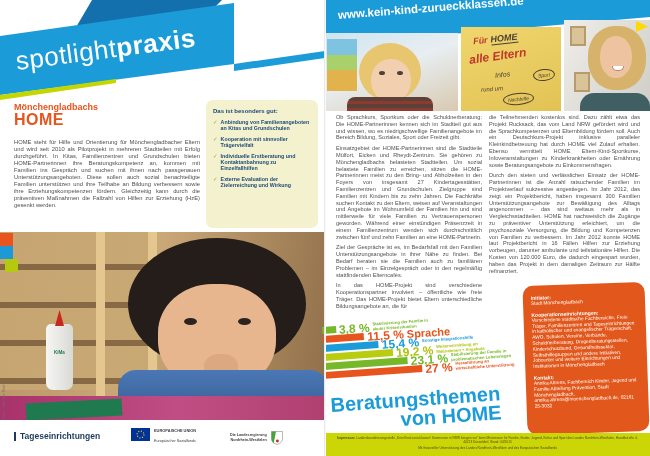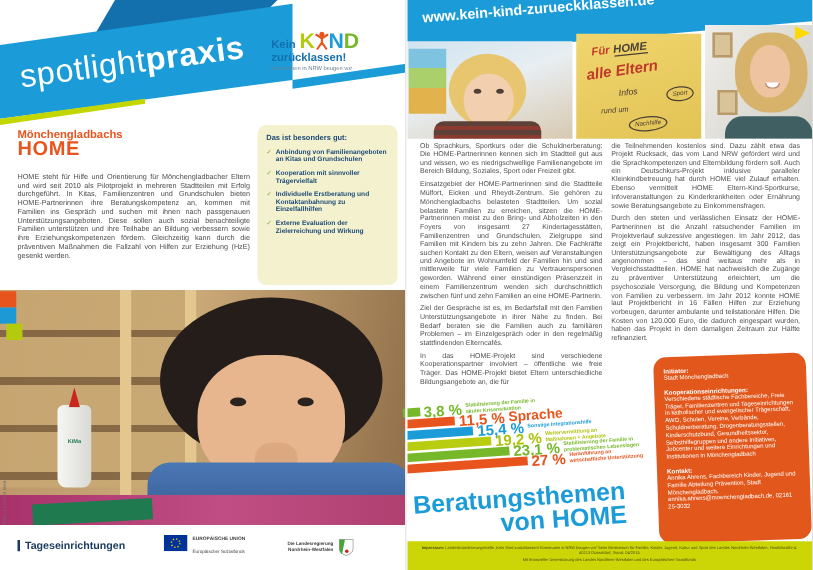--- a/index.html
+++ b/index.html
@@ -146,36 +146,20 @@
 
   <section class="page left">
     <svg class="hdr-svg" width="325" height="104">
       <polygon points="92,0 222,0 196,26 58,58" fill="#1470ad"></polygon>
       <polygon points="0,36 234,3 234,64 0,95" fill="#1b9cd8"></polygon>
       <polygon points="234,64 325,51 325,58 234,71" fill="#1b9cd8"></polygon>
       <polygon points="0,95 116,79 116,83 0,100" fill="#c3d600"></polygon>
     </svg>
     <div class="wordmark"><span class="lt">spotlight</span><b>praxis</b></div>
 
-    <div class="kkz-logo">
-      <div class="kkz-top">
-        <span class="kkz-kein">Kein</span>
-        <span class="kkz-letters">
-          <span class="k1">K</span>
-          <svg width="11" height="15" viewBox="0 0 11 15">
-            <circle cx="5.5" cy="2.3" r="2" fill="#e8541d"></circle>
-            <path d="M5.5,4.5 L5.5,9 M5.5,5.7 L1,2.8 M5.5,5.7 L10,2.8 M5.5,9 L2,14 M5.5,9 L9,14" stroke="#e8541d" stroke-width="1.7" fill="none" stroke-linecap="round"></path>
-          </svg>
-          <span class="k2">N</span>
-          <span class="k3">D</span>
-        </span>
-      </div>
-      <div class="kkz-zur">zurücklassen!</div>
-      <div class="kkz-tag">Kommunen in NRW beugen vor</div>
-    </div>
 
     <div class="city">Mönchengladbachs</div>
     <div class="project">HOME</div>
     <p class="intro">HOME steht für Hilfe und Orientierung für Mönchengladbacher Eltern und wird seit 2010 als Pilotprojekt in mehreren Stadtteilen mit Erfolg durchgeführt. In Kitas, Familienzentren und Grundschulen bieten HOME-Partnerinnen ihre Beratungskompetenz an, kommen mit Familien ins Gespräch und suchen mit ihnen nach passgenauen Unterstützungsangeboten. Diese sollen auch sozial benachteiligte Familien unterstützen und ihre Teilhabe an Bildung verbessern sowie ihre Erziehungskompetenzen fördern. Gleichzeitig kann durch die präventiven Maßnahmen die Fallzahl von Hilfen zur Erziehung (HzE) gesenkt werden.</p>
 
     <div class="hl-box">
       <div class="hl-title">Das ist besonders gut:</div>
       <div id="hl-list">
           <div class="hl-item">
             <span class="check">✓</span>

